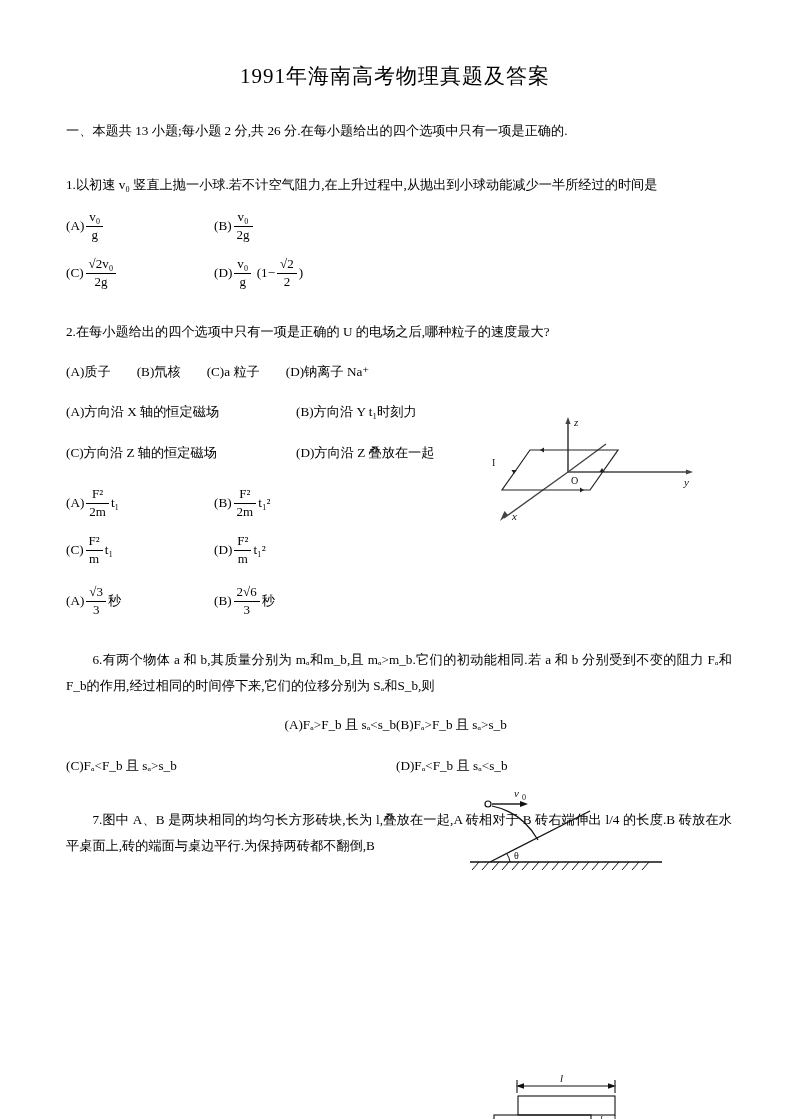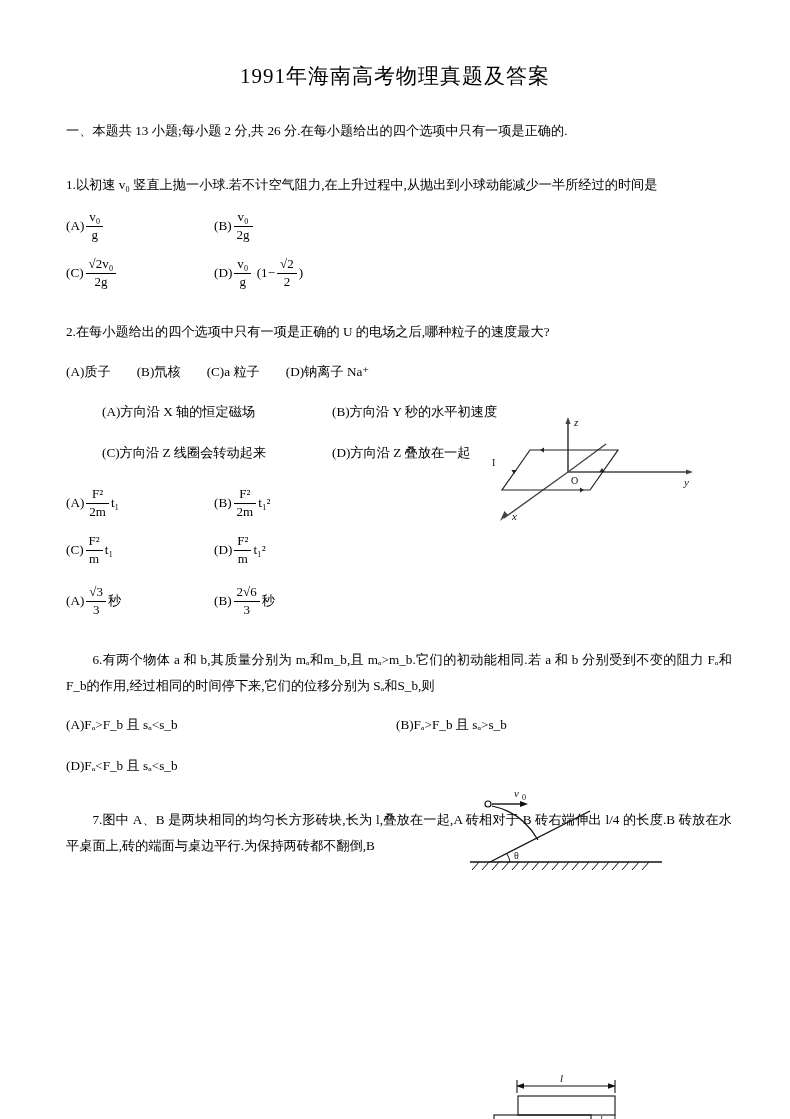--- a/index.html
+++ b/index.html
@@ -49,21 +49,21 @@
     margin-top: 14px;
     line-height: 2.0;
   }
   .opt {
     white-space: nowrap;
   }
   
   .w-frac-a { width: 148px; }
   .w-frac-b { width: 200px; }
   .w-inline { margin-right: 26px; }
-  .w-half { width: 300px; margin-left: 36px; }
+  .w-half { width: 300px; }
   .w-wide { width: 300px; }
 
   .frac {
     display: inline-flex;
     flex-direction: column;
     vertical-align: middle;
     text-align: center;
     margin: 0 2px;
     position: relative;
     top: -1px;
@@ -138,24 +138,24 @@
     </div>
     <div class="opts-row">
       <div class="opt w-inline"><span>(A)</span><span>质子</span></div>
       <div class="opt w-inline"><span>(B)</span><span>氘核</span></div>
       <div class="opt w-inline"><span>(C)</span><span>a 粒子</span></div>
       <div class="opt"><span>(D)</span><span>钠离子 Na⁺</span></div>
     </div>
 
     <div class="opts-row">
       <div class="opt w-half" style="width:230px;"><span>(A)</span><span>方向沿 X 轴的恒定磁场</span></div>
-      <div class="opt"><span>(B)</span><span>方向沿 Y 秒的水平初速度</span></div>
-    </div>
-    <div class="opts-row">
-      <div class="opt w-half" style="width:230px;"><span>(C)</span><span>方向沿 Z 线圈会转动起来</span></div>
+      <div class="opt"><span>(B)</span><span>方向沿 Y t₁时刻力</span></div>
+    </div>
+    <div class="opts-row">
+      <div class="opt w-half" style="width:230px;"><span>(C)</span><span>方向沿 Z 轴的恒定磁场</span></div>
       <div class="opt"><span>(D)</span><span>方向沿 Z 叠放在一起</span></div>
     </div>
 
     <div class="opts-row" style="margin-top:22px;">
       <div class="opt w-frac-a">
         <span>(A)</span><span class="frac">
             <span class="num">F²</span>
             <span class="den">2m</span>
           </span><span>t₁</span>
       </div>
@@ -193,24 +193,25 @@
             <span class="num">2√6</span>
             <span class="den">3</span>
           </span><span>秒</span>
       </div>
     </div>
 
     <div class="para indent">
       <span>6.</span><span>有两个物体 a 和 b,其质量分别为 mₐ和m_b,且 mₐ&gt;m_b.它们的初动能相同.若 a 和 b 分别受到不变的阻力 Fₐ和F_b的作用,经过相同的时间停下来,它们的位移分别为 Sₐ和S_b,则</span>
     </div>
     <div class="opts-row">
-      <div class="opt w-wide" style="width:330px;"><span>(A)</span><span>Fₐ&gt;F_b 且 sₐ&lt;s_b</span></div>
+      <div class="opt w-wide" style="width:330px;text-align:right;"><span>(A)</span><span>Fₐ&gt;F_b 且 sₐ&lt;s_b</span></div>
       <div class="opt"><span>(B)</span><span>Fₐ&gt;F_b 且 sₐ&gt;s_b</span></div>
     </div>
     <div class="opts-row">
+      <div class="opt w-wide" style="width:330px;"><span>(C)</span><span>Fₐ&lt;F_b 且 sₐ&gt;s_b</span></div>
       <div class="opt"><span>(D)</span><span>Fₐ&lt;F_b 且 sₐ&lt;s_b</span></div>
     </div>
 
     <div class="para indent q7-wrap">
       <span>7.</span><span>图中 A、B 是两块相同的均匀长方形砖块,长为 l,叠放在一起,A 砖相对于 B 砖右端伸出 l/4 的长度.B 砖放在水平桌面上,砖的端面与桌边平行.为保持两砖都不翻倒,B</span>
     </div>
 
   </div>
 
   <div class="fig" style="left:488px; top:352px;">

